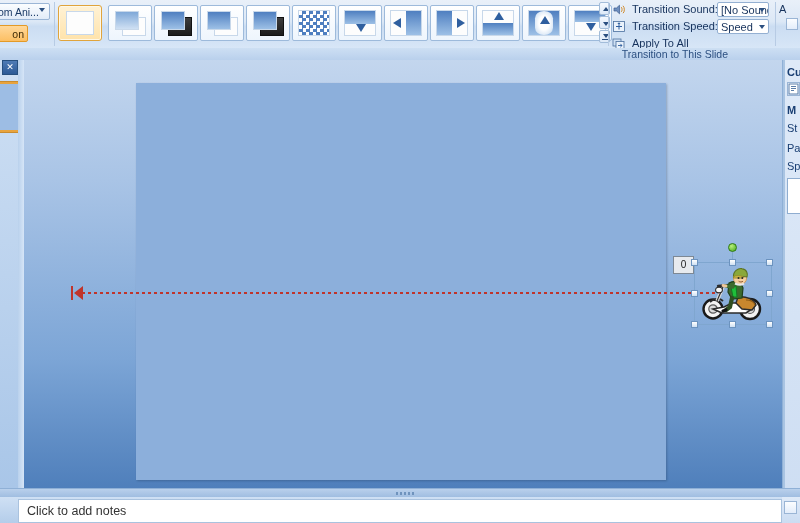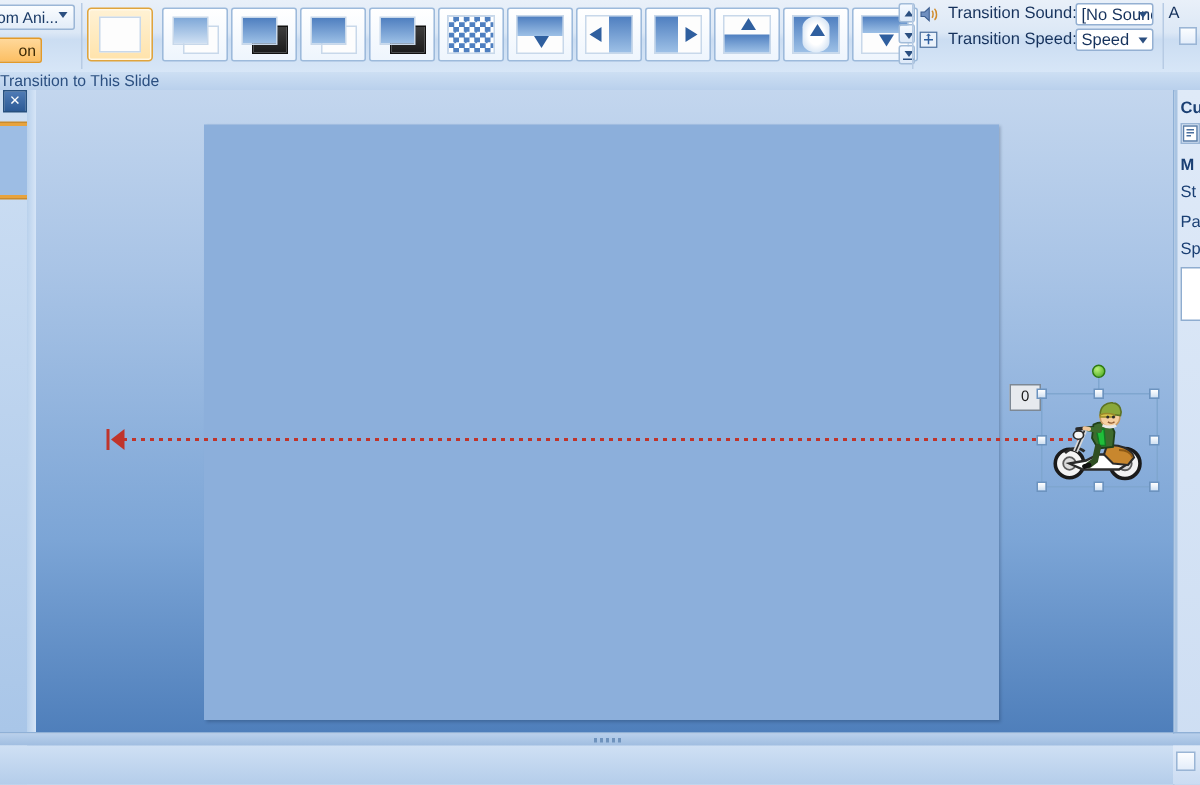--- a/index.html
+++ b/index.html
@@ -79,21 +79,21 @@
   .sarr{position:absolute;left:3px;top:5px;width:0;height:0;
     border-left:3px solid transparent;border-right:3px solid transparent;}
 
   
   #groupbar{
     left:0;top:48px;width:800px;height:12px;
     background:linear-gradient(to bottom,#cddff3,#b9d0ec);
     border-bottom:1px solid #9bb5d3;
   }
   #group-caption{
-    position:absolute;left:0;top:0;width:728px;text-align:left;
+    position:absolute;left:0;top:0;width:728px;text-align:right;
     font-size:10.5px;color:#2b4f80;line-height:12px;
   }
 
   
   #leftpane{
     left:0;top:60px;width:24px;height:428px;
     background:linear-gradient(to bottom,#cfe0f4,#a9c6e8);
     border-right:1px solid #8fb0d6;
   }
   #lp-close{
@@ -332,20 +332,30 @@
           <path d="M7 2.3l1.6 1.6H5.4z" fill="#2f5f9f"></path>
         </svg>
       </span>
       <span class="rlabel">Transition Speed:</span>
     </div>
     <div class="rcombo" style="left:105px;top:19px;width:52px;">
       <span>Speed</span>
       <span class="cv"></span>
     </div>
 
+    <div class="rrow" style="top:36px;width:160px">
+      <span class="ricon">
+        <svg width="14" height="13" viewBox="0 0 14 13">
+          <rect x="1" y="2" width="8" height="7" fill="#cfe0f3" stroke="#4a6f9e" stroke-width=".8"></rect>
+          <rect x="4" y="4.5" width="8" height="7" fill="#eaf2fb" stroke="#4a6f9e" stroke-width=".8"></rect>
+          <path d="M6 8.5h4M8.3 6.8L10 8.5 8.3 10.2" stroke="#2f5f9f" stroke-width=".9" fill="none"></path>
+        </svg>
+      </span>
+      <span class="rlabel">Apply To All</span>
+    </div>
   </div>
 
   <div class="vsep" style="left:775px"></div>
   <div class="abs" style="left:779px;top:3px;font-size:11px;color:#16325c;">A</div>
   <div class="abs" style="left:786px;top:18px;width:12px;height:12px;border:1px solid #9ab5d5;background:linear-gradient(to bottom,#fbfdff,#e3edfa);box-sizing:border-box;"></div>
 </div>
 
 <div class="abs" id="groupbar">
   <div id="group-caption">Transition to This Slide</div>
 </div>
@@ -439,15 +449,18 @@
   <div class="rp-lbl" style="top:100px;">Sp</div>
   <div id="rp-list"></div>
 </div>
 
 <div class="abs" id="notes-divider">
   <div class="grip"></div>
 </div>
 
 <div class="abs" id="notes">
   <div id="notes-leftstub"></div>
+  <div id="notes-inner">
+    <div id="notes-text">Click to add notes</div>
+  </div>
   <div id="notes-rightstub"></div>
   <div id="notes-rbox"></div>
 </div>
 
 </body></html>

